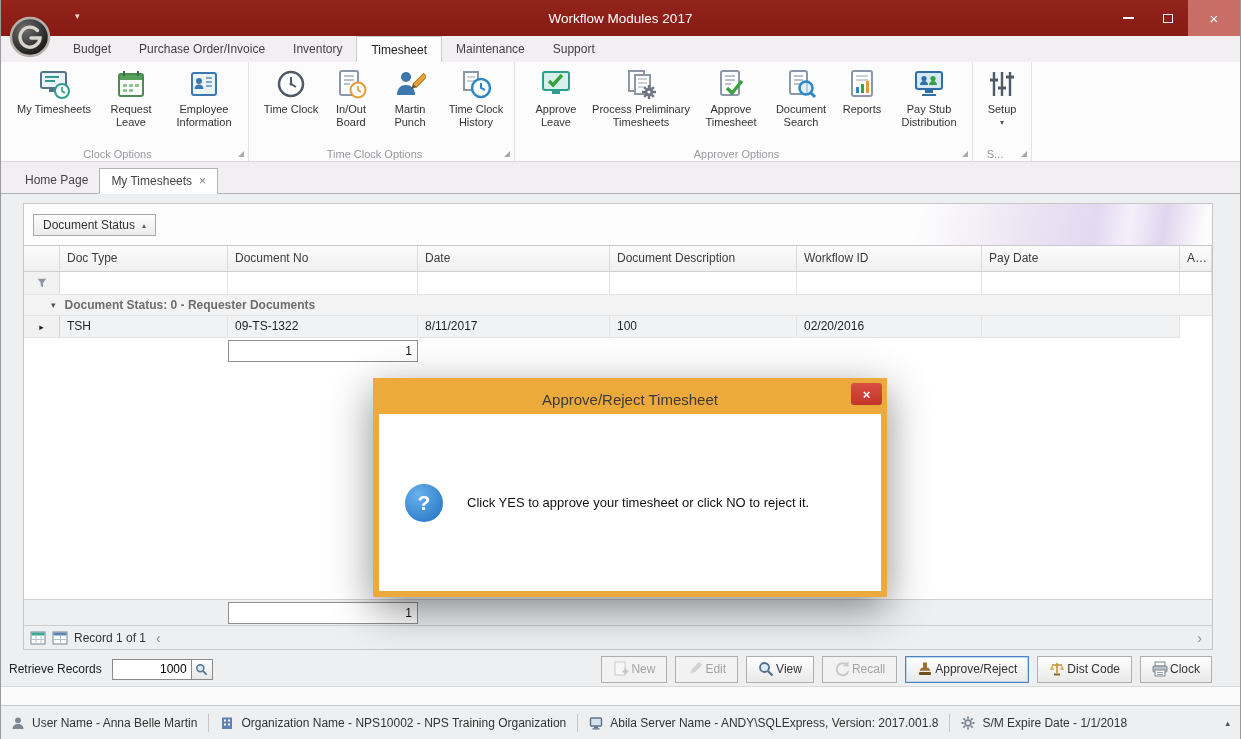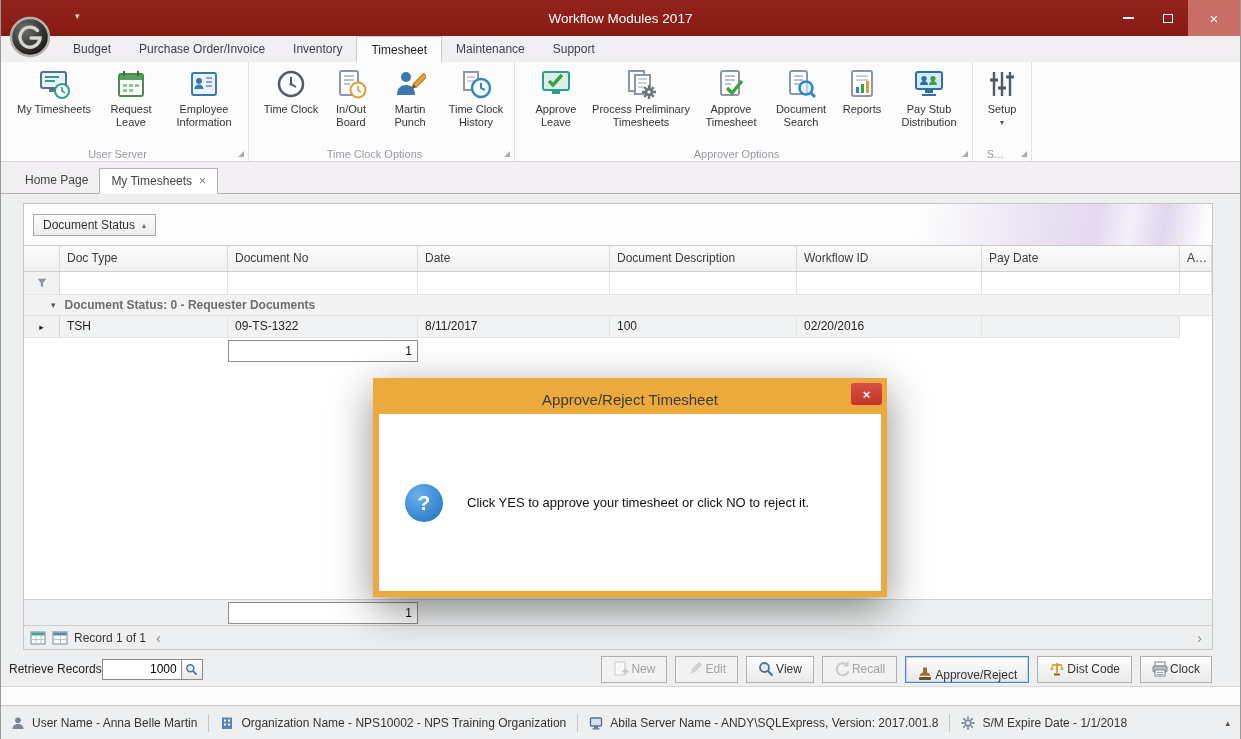--- a/index.html
+++ b/index.html
@@ -64,28 +64,28 @@
   .sumcell { position:absolute; left:204px; top:2px; width:190px; height:22px; background:#fff; border:1px solid #8f8f8f; font-size:12px; color:#111; text-align:right; line-height:20px; padding:0 5px; }
   .gridfiller { flex:1; background:#fff; }
   .botsummary { height:26px; background:#edeff0; border-top:1px solid #cfcfcf; position:relative; }
   .navrow { height:24px; background:#edeff0; border-top:1px solid #cfcfcf; display:flex; align-items:center; padding:0 6px; gap:6px; font-size:12px; color:#333; }
   .navrow .chev { color:#8a8a8a; font-size:14px; line-height:1; cursor:pointer; padding:0 4px; }
   .navrow .spring { flex:1; }
   .nav-ic { width:16px; height:16px; cursor:pointer; }
 
   
   .footerbar { position:absolute; top:458px; left:0; right:0; height:34px; background:#edeff0; display:flex; align-items:center; padding:0 28px 0 8px; }
-  .retrieve-label { font-size:12px; color:#222; }
+  .retrieve-label { font-size:12px; color:#222; margin-right:10px; }
   .retrieve-input { width:80px; height:21px; border:1px solid #8a8a8a; font-family:"Liberation Sans",sans-serif; font-size:12px; text-align:right; padding:0 4px; }
   .retrieve-btn { width:21px; height:21px; border:1px solid #8a8a8a; border-left:none; background:linear-gradient(#fdfdfd,#e8e8e8); display:flex; align-items:center; justify-content:center; cursor:pointer; }
   .fb-buttons { margin-left:auto; display:flex; gap:8px; }
   .fbtn { height:27px; padding:0 11px; border:1px solid #b0b0b0; background:linear-gradient(#fefefe,#e9e9e9); font-size:12px; color:#333; display:inline-flex; align-items:center; gap:2px; cursor:pointer; }
   .fbtn.disabled { color:#a3a3a3; background:#f2f2f2; cursor:default; }
   .fbtn.disabled svg { opacity:.4; filter:grayscale(1); }
-  .fbtn.focused { border:1px solid #4f85c2; box-shadow:inset 0 0 0 1px #bcd4ec;align-items:flex-end; }
+  .fbtn.focused { border:1px solid #4f85c2; box-shadow:inset 0 0 0 1px #bcd4ec; }
 
   .whitegap { position:absolute; top:492px; left:0; right:0; height:19px; background:#fbfbfb; border-top:1px solid #d9d9d9; }
 
   
   .statusbar { position:absolute; top:511px; left:0; right:0; height:34px; background:#edeff0; border-top:1px solid #c9c9c9; display:flex; align-items:center; padding:0 10px; font-size:12px; color:#333; }
   .sb-item { display:flex; align-items:center; gap:7px; white-space:nowrap; }
   .sb-sep { width:1px; height:18px; background:#c6c6c6; margin:0 11px; }
   .sb-grip { margin-left:auto; color:#555; font-size:9px; }
 
   
@@ -167,21 +167,21 @@
       </div>
       <div class="ritem" style="width:82px">
         <span class="ricon"><svg width="32" height="32" viewBox="0 0 32 32">
               <rect x="4" y="5" width="24" height="22" rx="2" fill="#eaf2fa" stroke="#3c78ad" stroke-width="2"></rect>
               <circle cx="11" cy="13" r="3" fill="#3c78ad"></circle>
               <path d="M6.5 21c0-3 2-4.5 4.5-4.5s4.5 1.5 4.5 4.5z" fill="#3c78ad"></path>
               <path d="M18 10h6M18 14h6M18 18h6" stroke="#7fa8cc" stroke-width="2"></path>
             </svg></span>
         <span>Employee Information</span>
       </div>
-      <div class="rgroup-label">User Server</div>
+      <div class="rgroup-label">Clock Options</div>
       <span class="launcher"></span>
     </div>
 
     <div class="rgroup" style="padding-left:10px;">
       <div class="ritem" style="width:64px">
         <span class="ricon"><svg width="32" height="32" viewBox="0 0 32 32">
               <circle cx="16" cy="16" r="12" fill="#fdfdfe" stroke="#4e5a66" stroke-width="2.5"></circle>
               <path d="M16 9v7l5 3" stroke="#4e5a66" stroke-width="2" fill="none"></path>
               <circle cx="16" cy="16" r="1.6" fill="#4e5a66"></circle>
             </svg></span>

